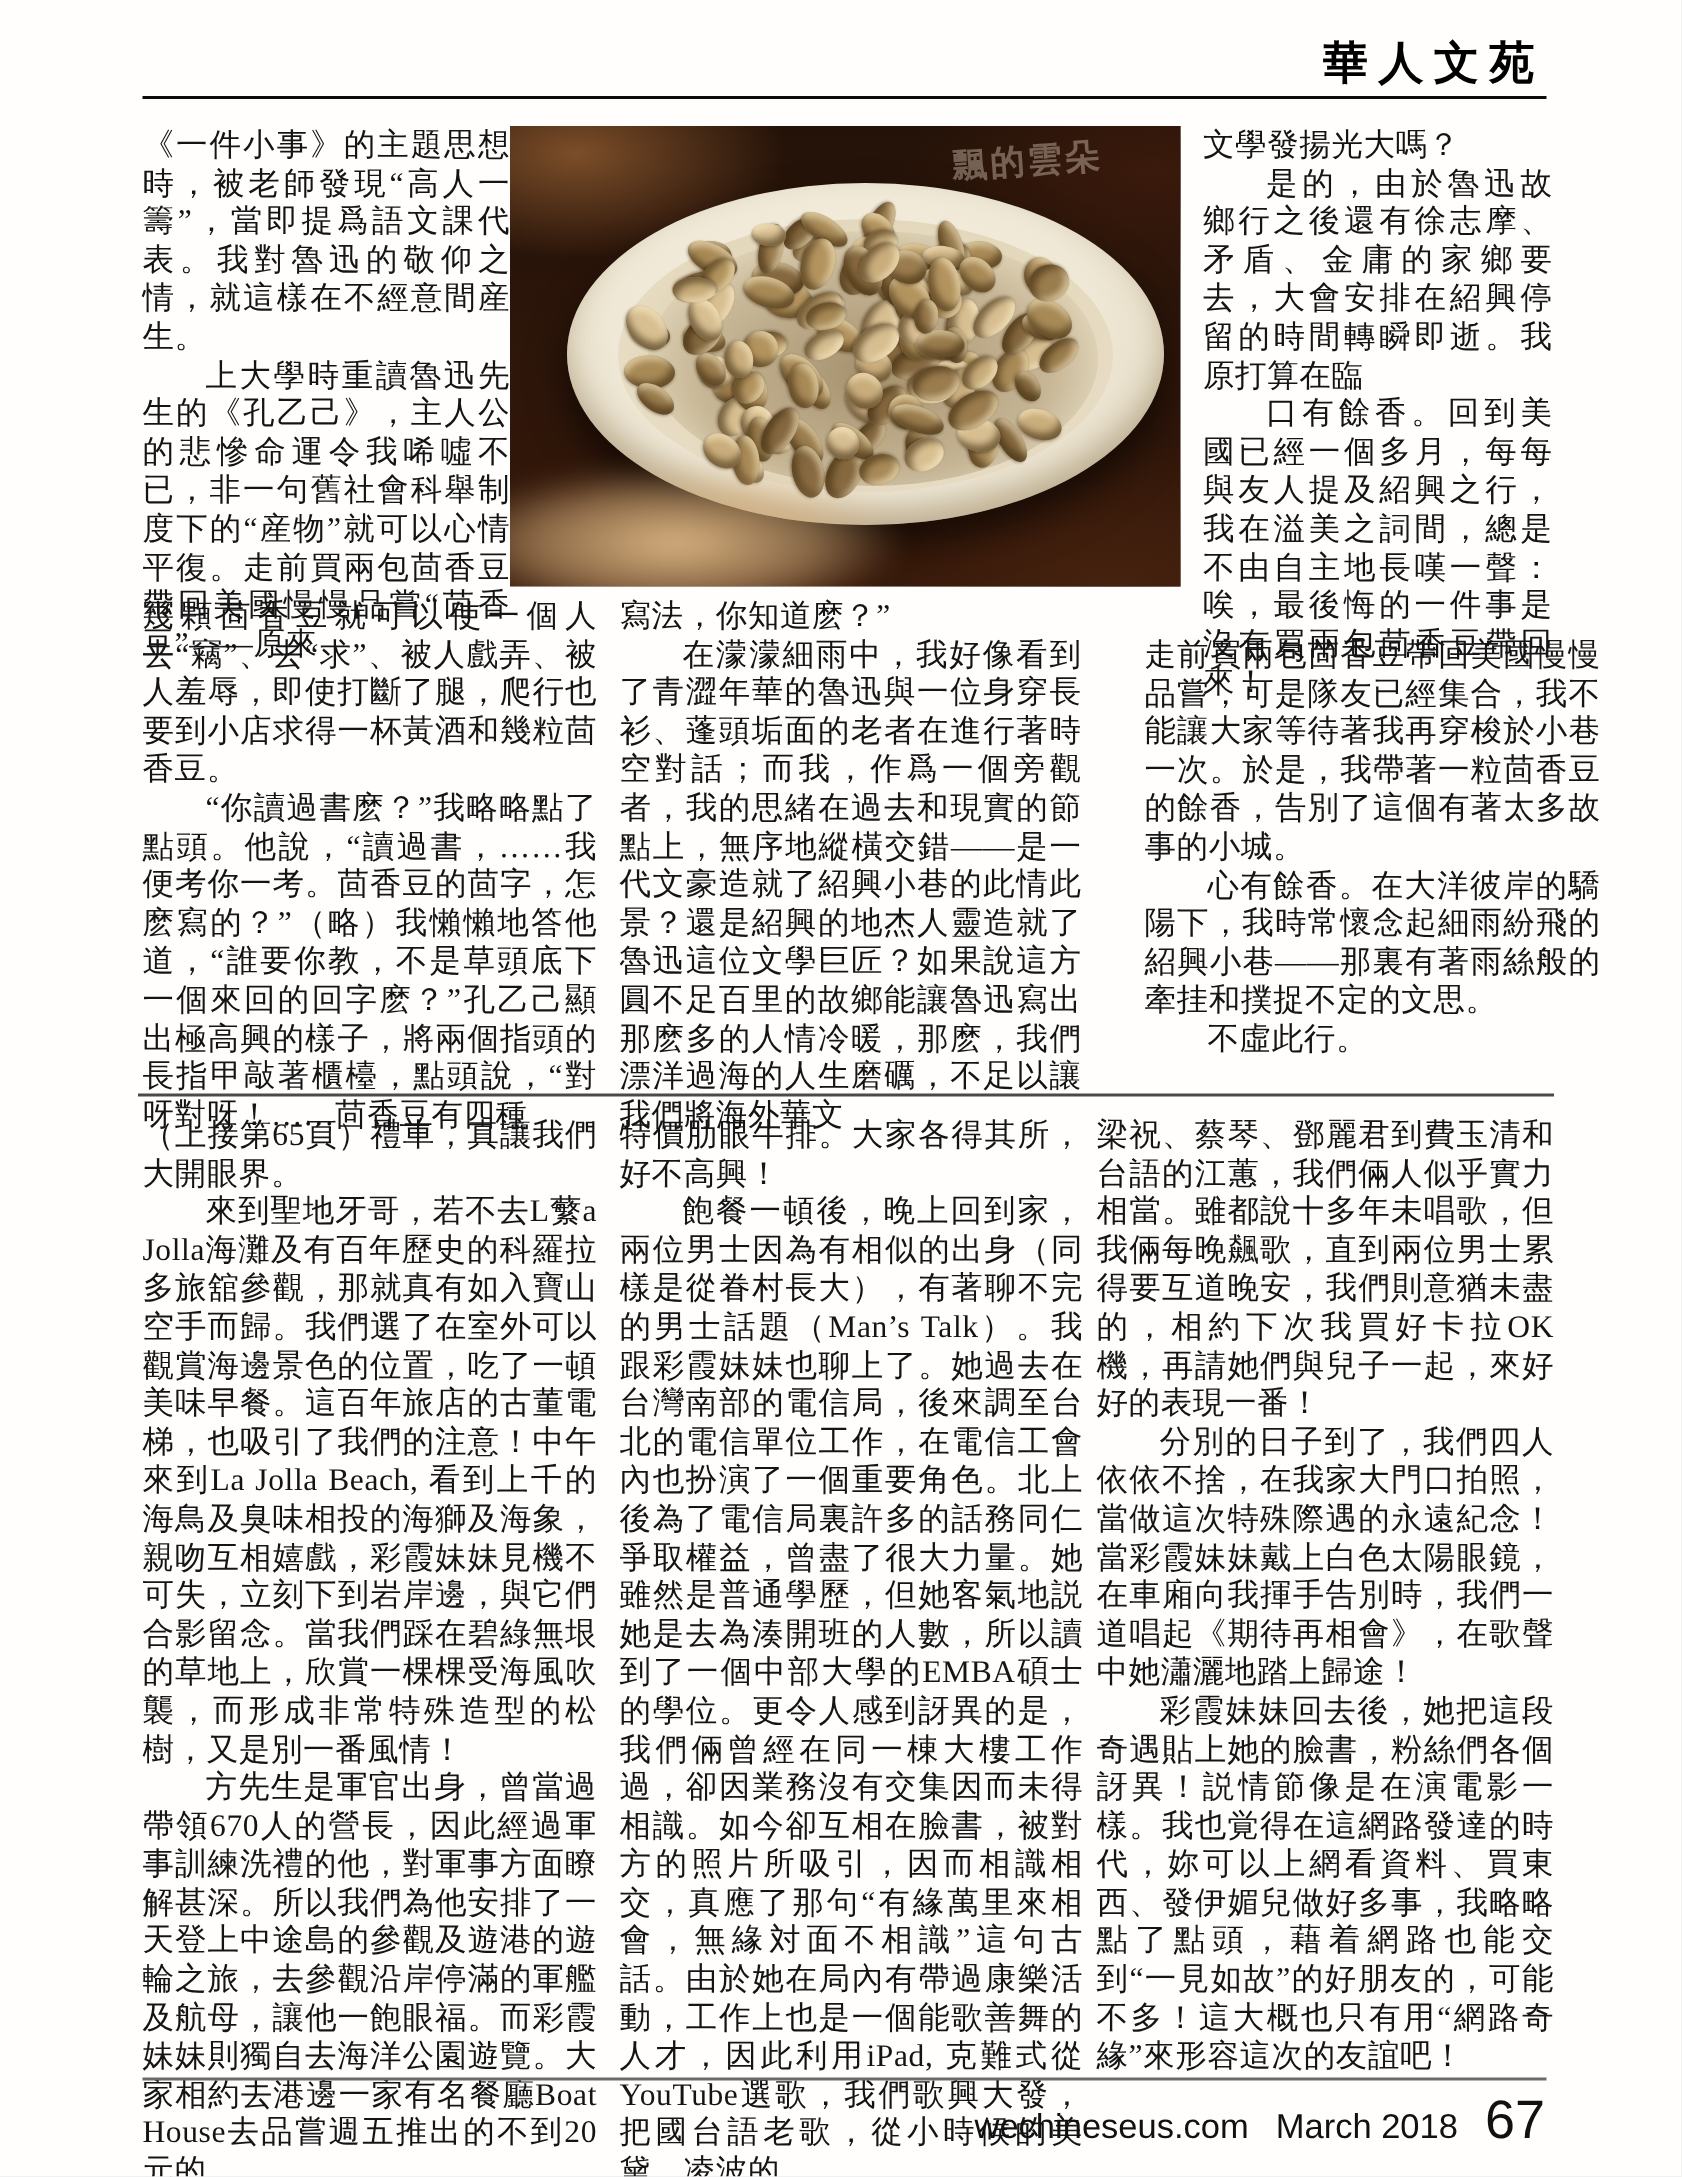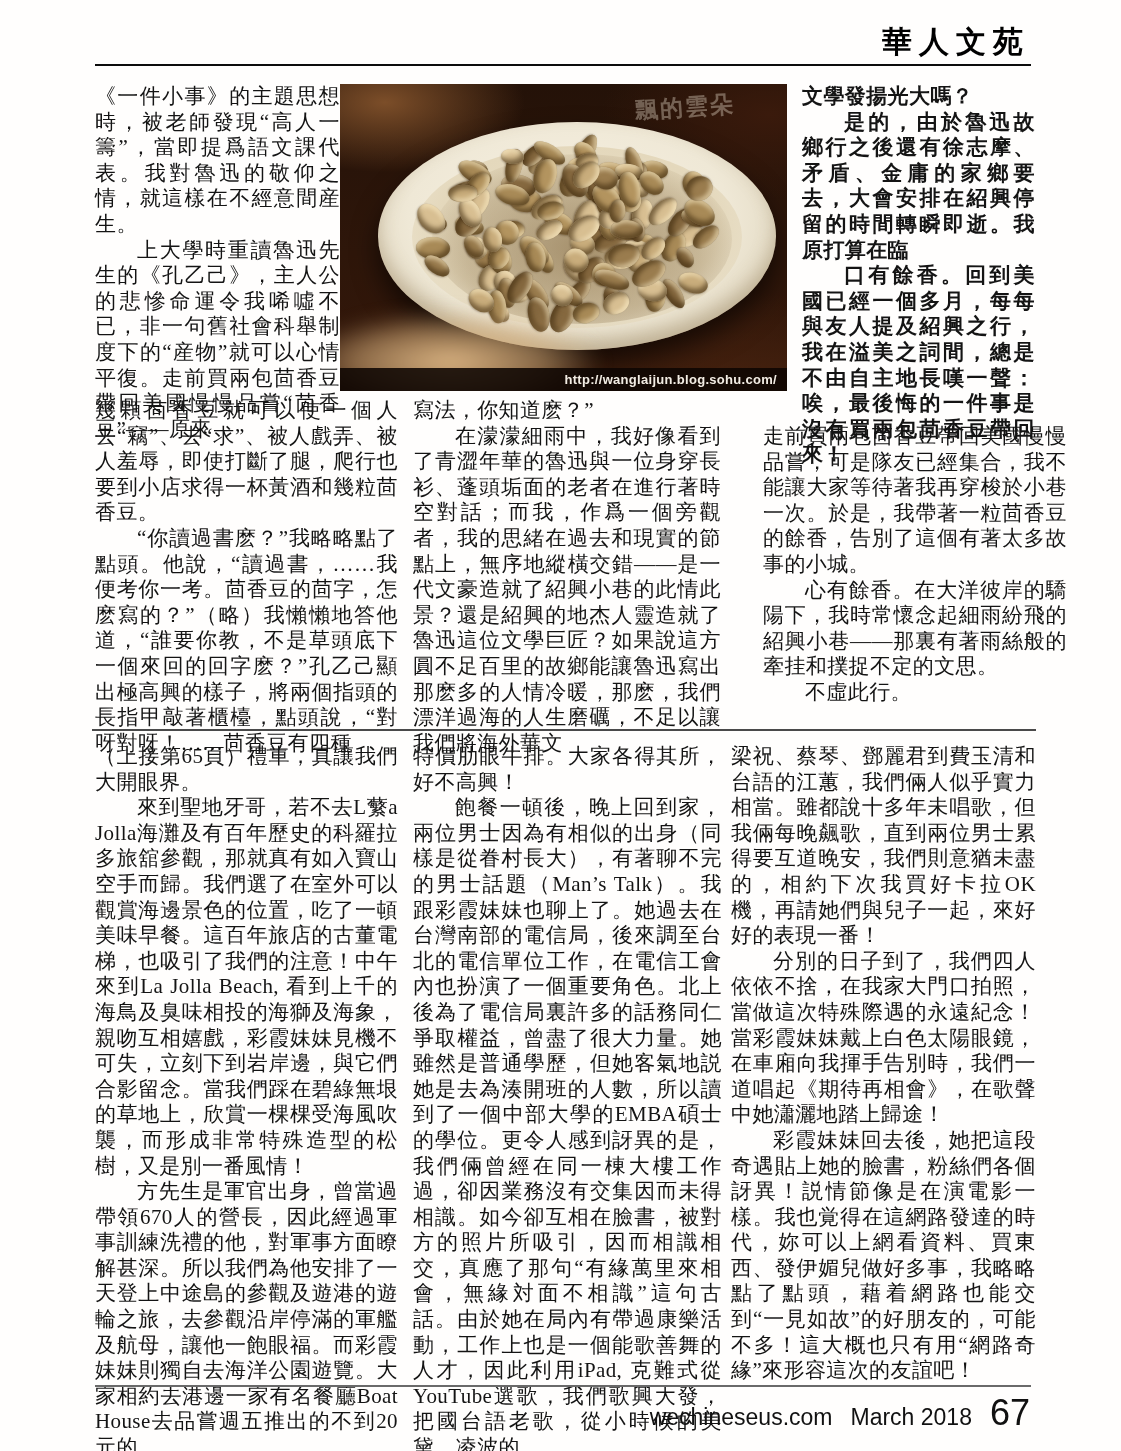--- a/index.html
+++ b/index.html
@@ -55,21 +55,21 @@
   .credit{
     position:absolute;left:0;right:0;bottom:0;height:23px;line-height:23px;
     background:rgba(14,6,2,.88);color:#f3ede4;text-align:right;padding-right:10px;
     font-family:"Liberation Sans","DejaVu Sans",sans-serif;font-size:13px;font-weight:bold;
     letter-spacing:.3px;
   }
   
   #tl{left:95px;top:84px;width:245px;}
   #lw{left:95px;top:398px;width:303px;}
   #mid{left:413px;top:398px;width:308px;}
-  #rt{left:802px;top:84px;width:233px;font-weight:bold;}
+  #rt{left:802px;top:84px;width:233px;}
   #rw{left:731px;top:424px;width:304px;margin-left:32px;}
   #b1{left:95px;top:744px;width:303px;}
   #b2{left:413px;top:744px;width:309px;}
   #b3{left:731px;top:744px;width:305px;}
   
   .footer{
     position:absolute;top:1392px;right:91px;display:flex;align-items:baseline;gap:18px;
     font-family:"Liberation Sans","DejaVu Sans",sans-serif;color:#111;
   }
   .footer .site{font-size:23px;}
@@ -205,21 +205,20 @@
         <div class="bean" style="left: 233.426px; top: 218.584px; width: 26.6636px; height: 19.9335px; background: rgb(168, 138, 87); transform: rotate(165.037deg);"></div>
         <div class="bean" style="left: 271.459px; top: 135.69px; width: 31.9739px; height: 17.5017px; background: rgb(154, 124, 78); transform: rotate(4.81396deg);"></div>
         <div class="bean" style="left: 188.225px; top: 80.9928px; width: 34.6493px; height: 21.8408px; background: rgb(179, 148, 95); transform: rotate(106.908deg);"></div>
         <div class="bean" style="left: 83.2592px; top: 173.898px; width: 28.454px; height: 15.9069px; background: rgb(154, 124, 78); transform: rotate(36.0032deg);"></div>
         <div class="bean" style="left: 345.697px; top: 93.4706px; width: 26.8697px; height: 23.5699px; background: rgb(154, 124, 78); transform: rotate(157.082deg);"></div>
         <div class="bean" style="left: 253.786px; top: 186.638px; width: 35.5128px; height: 16.663px; background: rgb(154, 124, 78); transform: rotate(20.1802deg);"></div>
         <div class="bean" style="left: 230.933px; top: 79.6055px; width: 30.5974px; height: 21.4393px; background: rgb(201, 173, 124); transform: rotate(135.26deg);"></div>
         <div class="bean" style="left: 266.482px; top: 118.515px; width: 23.014px; height: 15.9613px; background: rgb(154, 124, 78); transform: rotate(95.0717deg);"></div>
       </div>
     <div class="fg-blur"></div>
-    <div class="credit">http://wanglaijun.blog.sohu.com/</div>
   </div>
 
   <div id="tl" class="cn">
       <p>《一件小事》的主題思想時，被老師發現“高人一籌”，當即提爲語文課代表。我對魯迅的敬仰之情，就這樣在不經意間産生。</p>
       <p class="ind">上大學時重讀魯迅先生的《孔乙己》，主人公的悲慘命運令我唏噓不已，非一句舊社會科舉制度下的“産物”就可以心情平復。走前買兩包茴香豆帶回美國慢慢品嘗“茴香豆”——原來</p>
     </div>
   <div id="lw" class="cn">
       <p>幾顆茴香豆就可以使一個人去“竊”、去“求”、被人戲弄、被人羞辱，即使打斷了腿，爬行也要到小店求得一杯黃酒和幾粒茴香豆。</p>
       <p class="ind">“你讀過書麽？”我略略點了點頭。他說，“讀過書，……我便考你一考。茴香豆的茴字，怎麽寫的？”（略）我懶懶地答他道，“誰要你教，不是草頭底下一個來回的回字麽？”孔乙己顯出極高興的樣子，將兩個指頭的長指甲敲著櫃檯，點頭說，“對呀對呀！……茴香豆有四種</p>
     </div>

